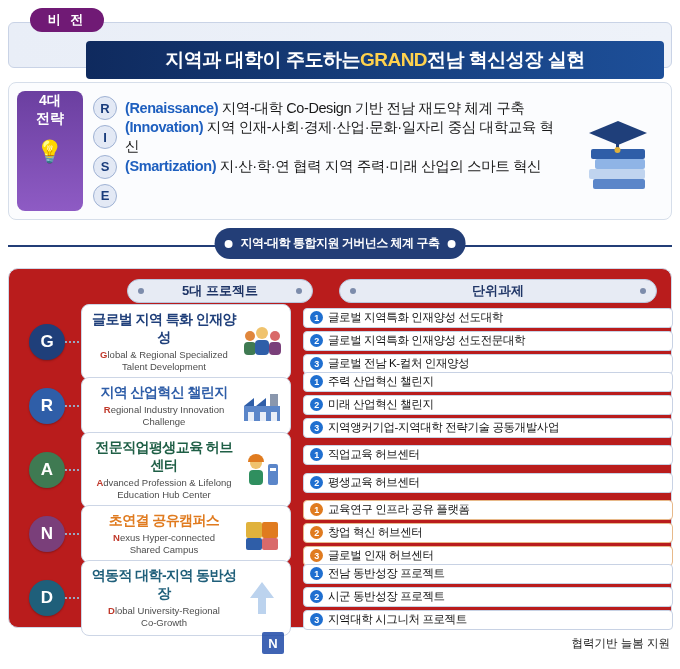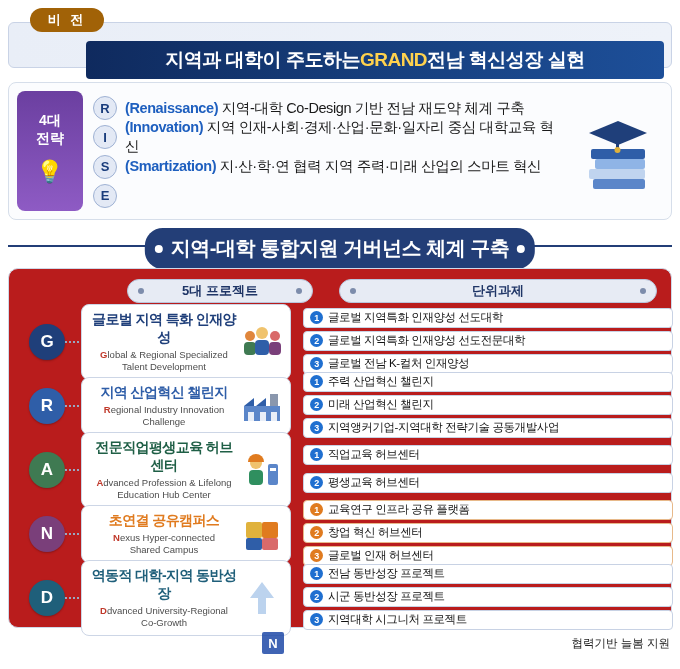--- a/index.html
+++ b/index.html
@@ -12,21 +12,21 @@
     overflow: hidden;
     color: #111;
   }
 
   
   .vision-wrap {
     position:absolute; left:8px; top:8px; width:664px; height:62px;
   }
   .vision-badge {
     position:absolute; left:22px; top:0px; width:74px; height:24px;
-    background:#a16207; color:#fff; border-radius:12px;
+    background:#701a75; color:#fff; border-radius:12px;
     font-size:13px; font-weight:bold; letter-spacing:3px;
     display:flex; align-items:center; justify-content:center;
     z-index:3;
   }
   .vision-bar {
     position:absolute; left:0; top:14px; width:664px; height:46px;
     background:linear-gradient(90deg,#e9eef7 0%, #eef2f9 100%);
     border:1px solid #c9d3e6; border-radius:6px;
   }
   .vision-inner {
@@ -41,21 +41,21 @@
   
   .strategy-wrap {
     position:absolute; left:8px; top:82px; width:664px; height:138px;
     background:#fbfcfe; border:1px solid #d6deea; border-radius:8px;
   }
   .strategy-left {
     position:absolute; left:8px; top:8px; width:66px; height:120px;
     background:linear-gradient(180deg,#6b3fa0 0%, #8e5bc4 100%);
     border-radius:8px; color:#fff;
     display:flex; flex-direction:column; align-items:center; justify-content:flex-start;
-    padding-top:21px;
+    padding-top:1px;
   }
   .strategy-left .t1 { font-size:14px; font-weight:bold; line-height:1.25; text-align:center; }
   .bulb { margin-top:12px; font-size:22px; }
   .strategy-list {
     position:absolute; left:84px; top:6px; width:470px; height:126px;
     display:flex; flex-direction:column; justify-content:space-between;
     padding:6px 0;
   }
   .srow { display:flex; align-items:center; height:26px; }
   .sletter {
@@ -72,21 +72,21 @@
   }
 
   
   .gov-wrap { position:absolute; left:8px; top:228px; width:664px; height:36px; }
   .gov-line {
     position:absolute; left:0; top:17px; width:664px; height:2px; background:#233e77;
   }
   .gov-pill {
     position:absolute; left:50%; transform:translateX(-50%); top:0;
     background:#233e77; color:#fff; border-radius:18px;
-    padding:7px 26px; font-size:20px; font-weight:bold; letter-spacing:-0.5px;
+    padding:7px 26px; font-size:12px; font-weight:bold; letter-spacing:-0.5px;
     white-space:nowrap;
   }
   .gov-pill:before, .gov-pill:after{
     content:""; position:absolute; top:50%; margin-top:-4px; width:8px; height:8px;
     background:#fff; border-radius:50%;
   }
   .gov-pill:before{ left:10px; }
   .gov-pill:after{ right:10px; }
 
   
@@ -363,21 +363,21 @@
       </div>
     </div>
 
     <div class="row" style="height:62px;">
       <div class="circle" style="background:#1f5f7a;">D</div>
       <div class="dashline"></div>
       <div class="proj-card">
         <div class="proj-text">
           <div class="proj-title" style="color:#1f5f7a;">역동적 대학-지역 동반성장</div>
           <div class="proj-sub">
-            <span class="hl">D</span><span>dvanced University-Regional</span><br>
+            <span class="hl">D</span><span>lobal University-Regional</span><br>
             <span>Co-Growth</span>
           </div>
         </div>
         <div class="proj-art">
           <svg width="44" height="40" viewBox="0 0 44 40">
             <polygon points="22,4 34,20 26,20 26,36 18,36 18,20 10,20" fill="#bcd3ee"></polygon>
           </svg>
         </div>
       </div>
       <div class="tasks">

